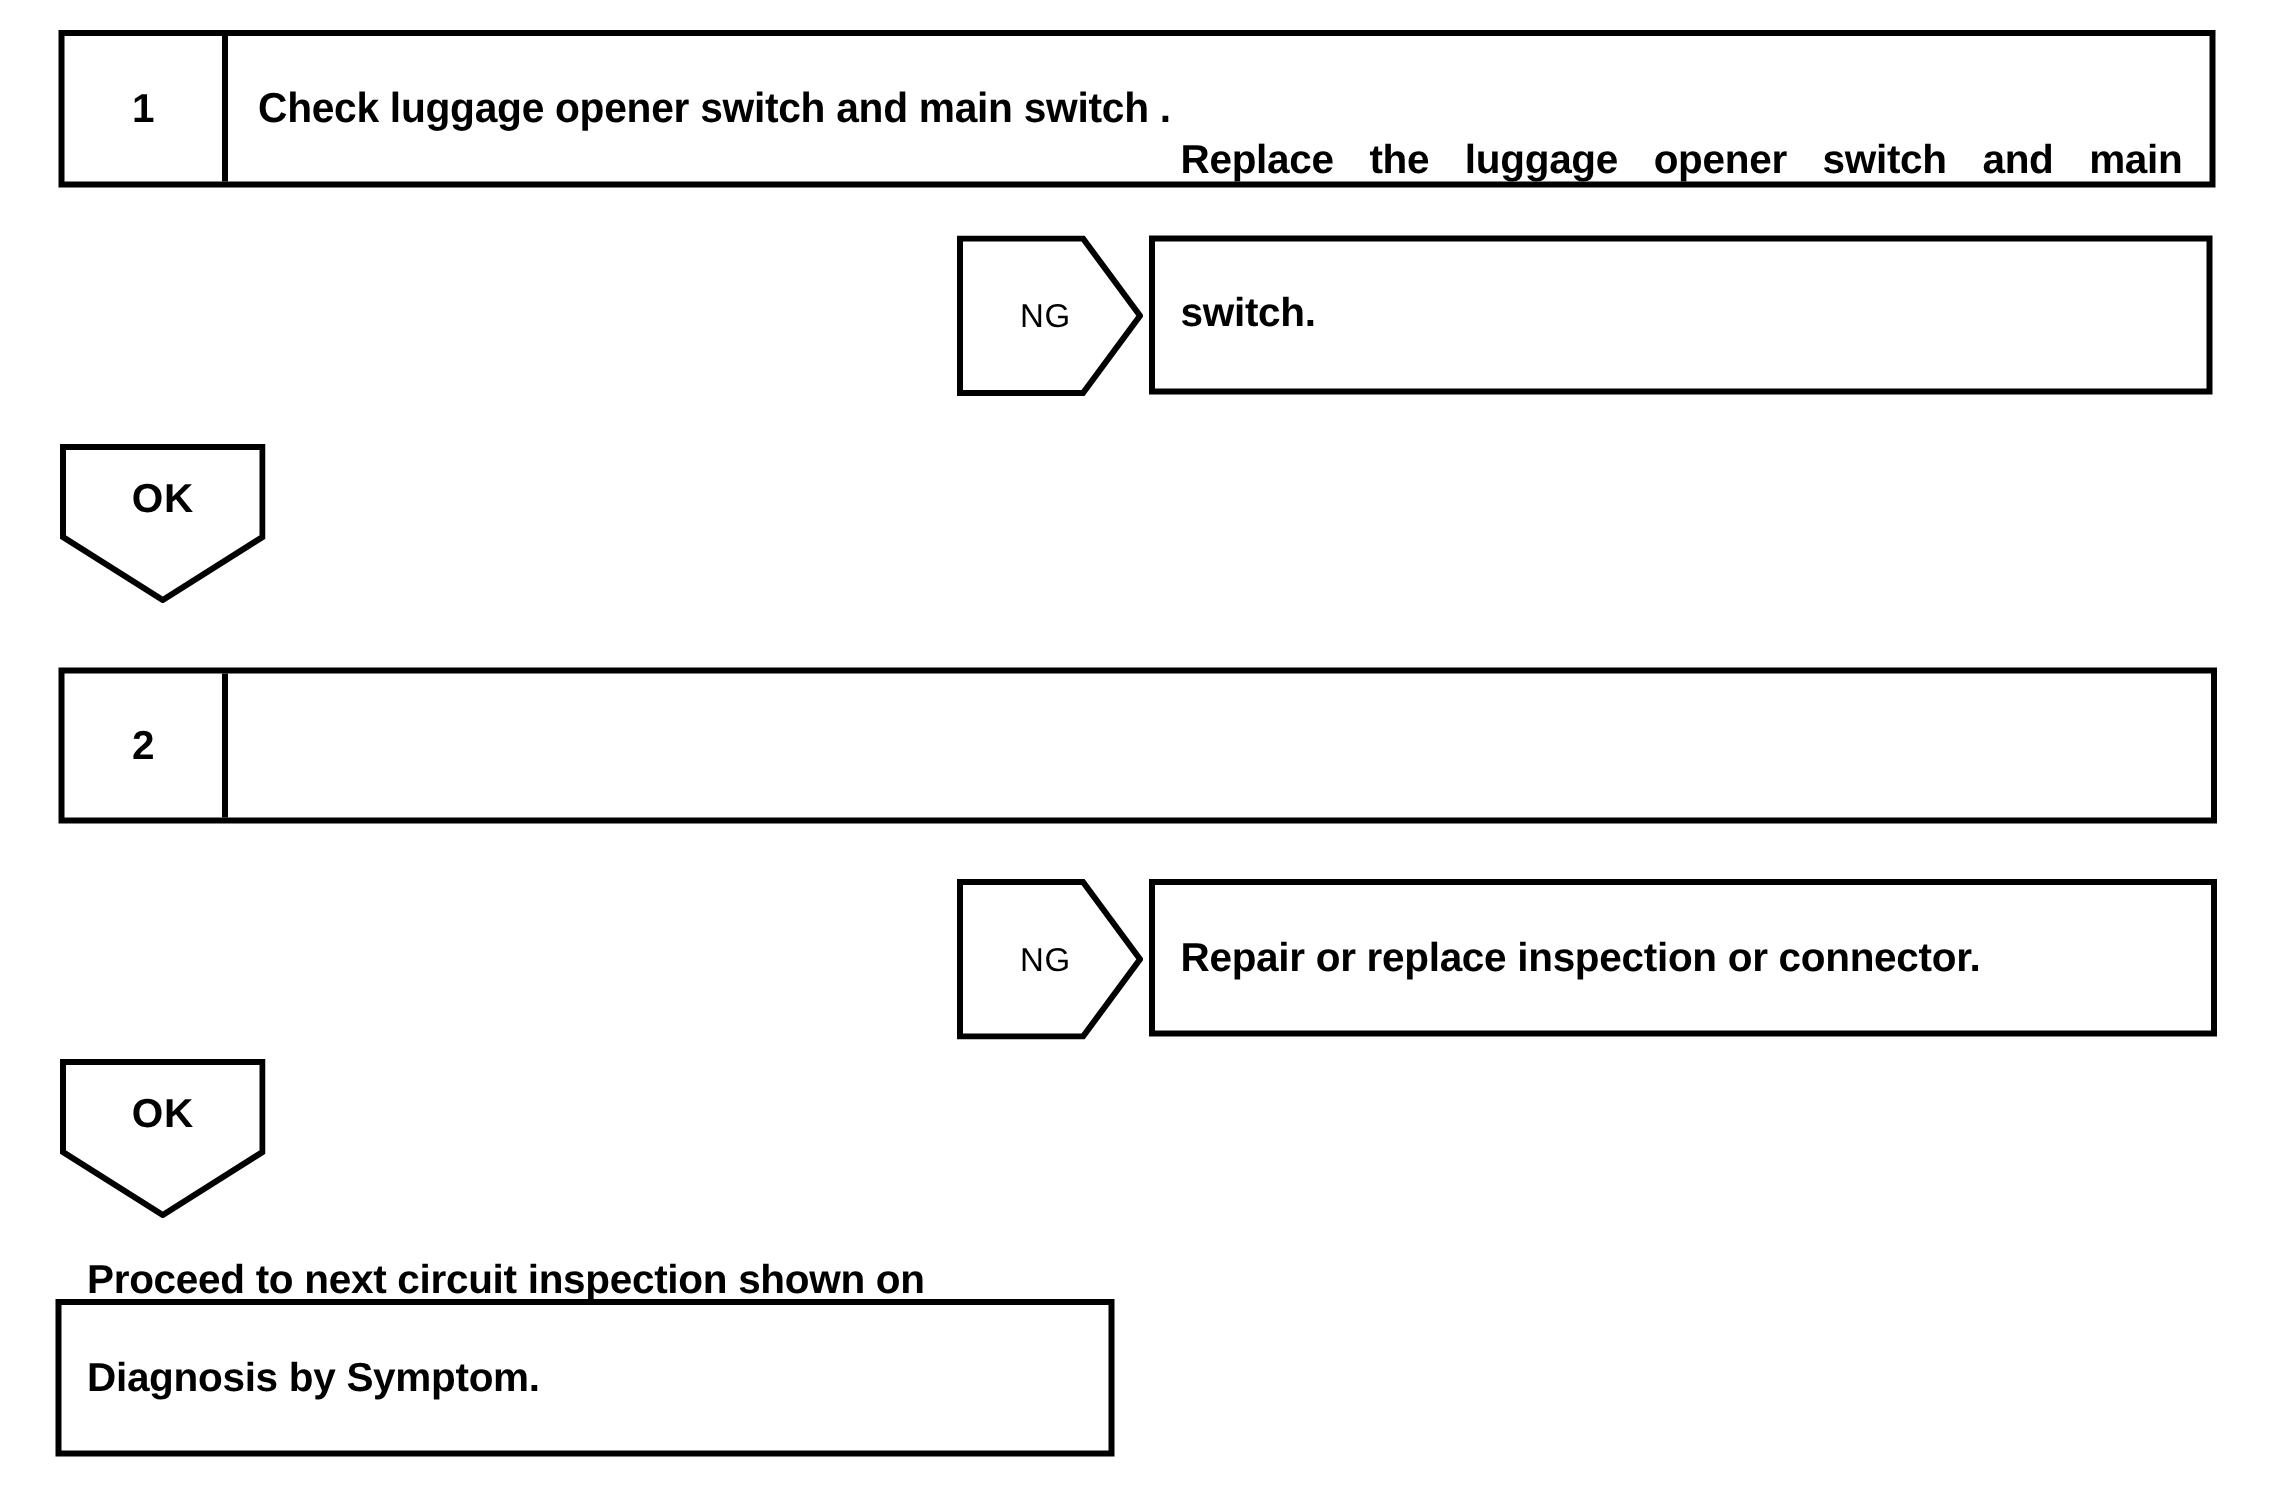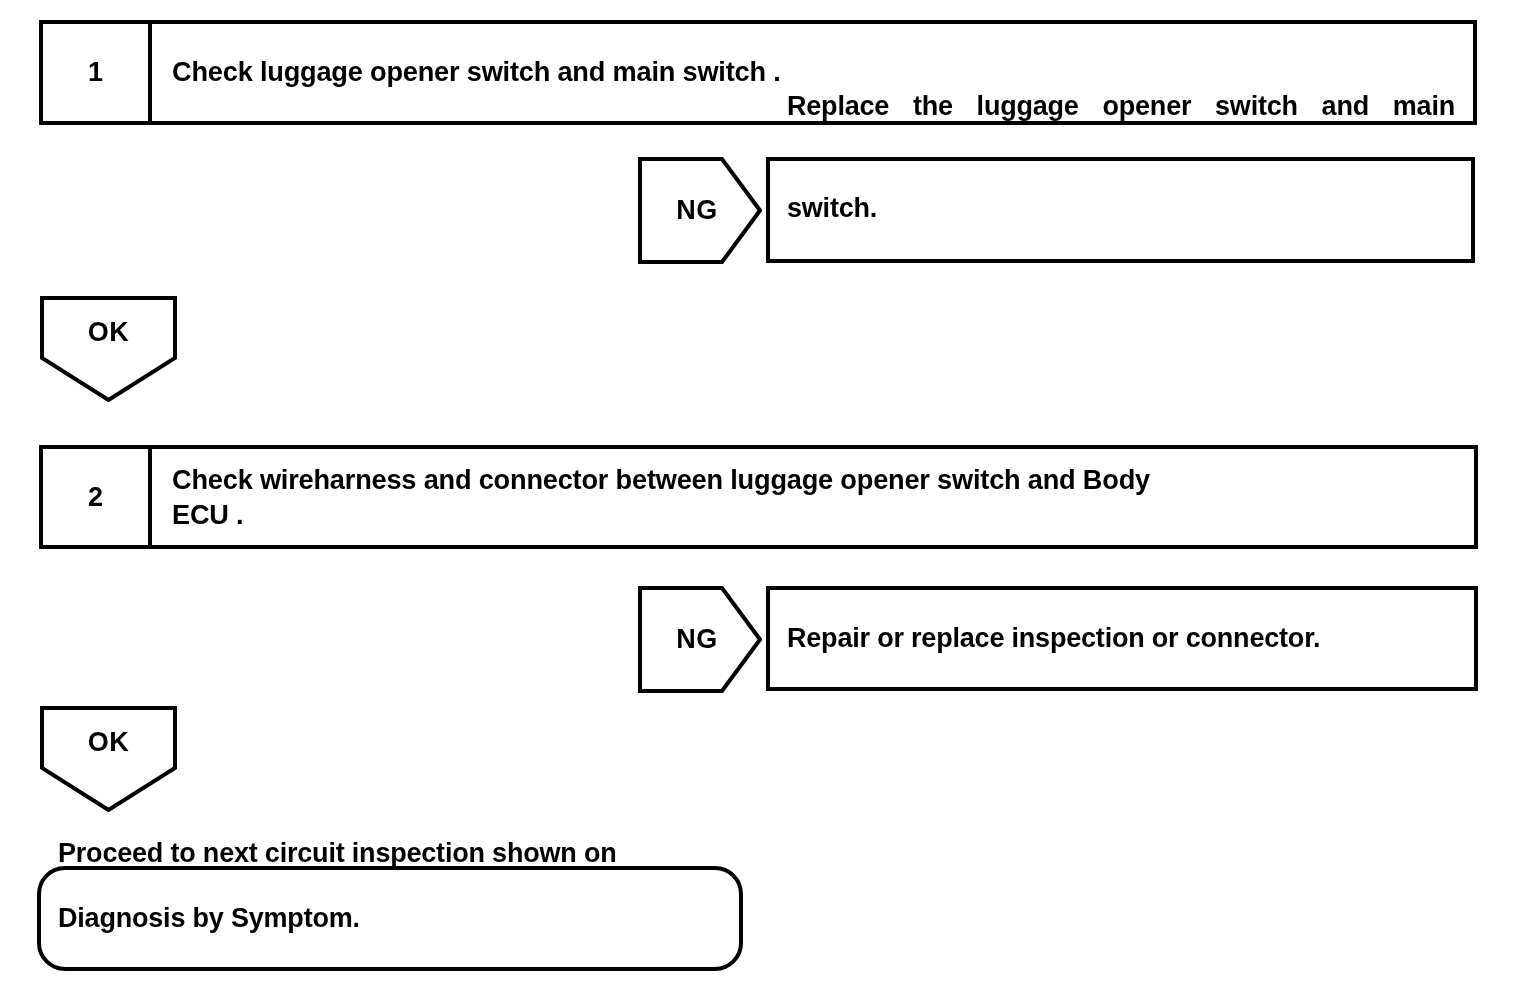--- a/index.html
+++ b/index.html
@@ -102,22 +102,22 @@
   }
   .ng-tag svg { display: block; }
   .ng-tag .tag-label {
     position: absolute;
     left: 0; top: 0;
     width: 118px;
     height: 100%;
     display: flex;
     align-items: center;
     justify-content: center;
-    font-weight: bold;
-    font-size: 27px;
+    font-weight: normal;
+    font-size: 22px;
     letter-spacing: 0.5px;
   }
 
   
   .ok-tag {
     position: absolute;
   }
   .ok-tag svg { display: block; }
   .ok-tag .tag-label {
     position: absolute;
@@ -160,44 +160,40 @@
 
   <div class="ok-tag" style="left:40px; top:296px; width:137px; height:106px;">
     <svg width="137" height="106" viewBox="0 0 137 106" aria-hidden="true">
       <polygon points="2,2 135,2 135,62 68.5,104 2,62" fill="#ffffff" stroke="#000000" stroke-width="4" stroke-linejoin="miter"></polygon>
     </svg>
     <div class="tag-label">OK</div>
   </div>
 
   <div class="step-box" style="left:39px; top:445px; width:1439px; height:104px;">
     <div class="step-num">2</div>
-    <div class="step-text" style="align-items:flex-start;">
-      <div class="lines" style="padding-top:14px;">Check wireharness and connector between luggage opener switch and Body
-ECU .</div>
-    </div>
   </div>
 
   <div class="ng-tag" style="left:638px; top:586px; width:124px; height:107px;">
     <svg width="124" height="107" viewBox="0 0 124 107" aria-hidden="true">
       <polygon points="2,2 84,2 122,53.5 84,105 2,105" fill="#ffffff" stroke="#000000" stroke-width="4" stroke-linejoin="miter"></polygon>
     </svg>
     <div class="tag-label">NG</div>
   </div>
 
   <div class="msg-box" style="left:766px; top:586px; width:712px; height:105px; align-items:center;">
     <div class="lines" style="padding-top:0;">Repair or replace inspection or connector.</div>
   </div>
 
   <div class="ok-tag" style="left:40px; top:706px; width:137px; height:106px;">
     <svg width="137" height="106" viewBox="0 0 137 106" aria-hidden="true">
       <polygon points="2,2 135,2 135,62 68.5,104 2,62" fill="#ffffff" stroke="#000000" stroke-width="4" stroke-linejoin="miter"></polygon>
     </svg>
     <div class="tag-label">OK</div>
   </div>
 
-  <div class="msg-box" style="left:37px; top:866px; width:706px; height:105px;border-radius:28px;">
+  <div class="msg-box" style="left:37px; top:866px; width:706px; height:105px;">
     <div class="lines" style="padding-top:12px; font-size:27px; line-height:1.2;">
       <span style="display:block;">Proceed to next circuit inspection shown on</span>
       <span style="display:block;">Diagnosis by Symptom.</span>
     </div>
   </div>
 
 </div>
 
 </body></html>

